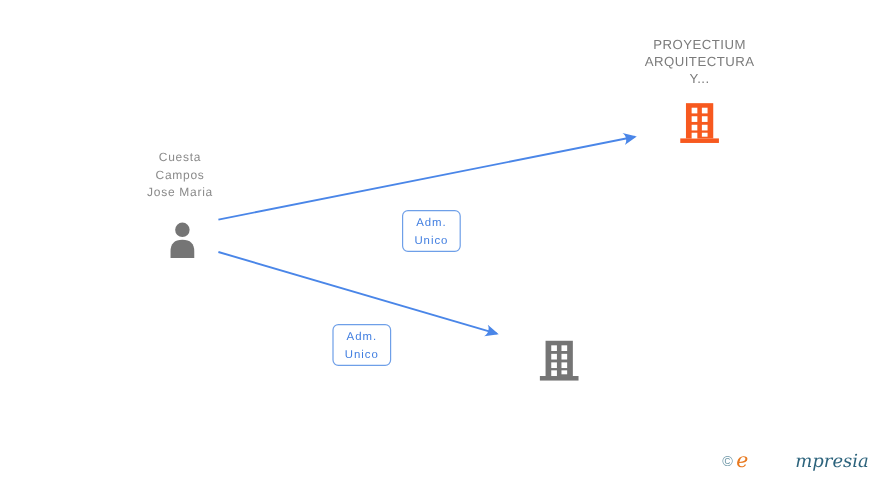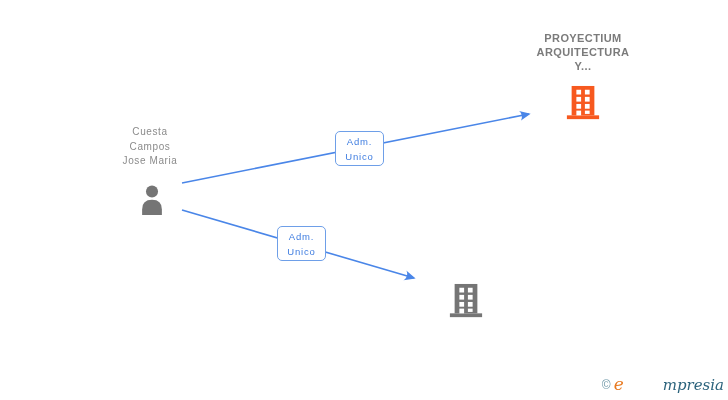--- a/index.html
+++ b/index.html
@@ -36,30 +36,31 @@
     background: #ffffff;
     border: 1px solid #6e9fe8;
     border-radius: 5px;
     color: #3f7de0;
     font-size: 9.5px;
     line-height: 15px;
     letter-spacing: 0.8px;
     text-align: center;
     padding-top: 2px;
     white-space: pre-line;
+    margin-top: 44px;
   }
   #edge-label-0 { left: 335px; top: 131px; }
   #edge-label-1 { left: 277px; top: 226px; }
 
   
   .company-title {
     left: 522px; top: 31px; width: 122px;
     text-align: center;
     color: #7b7b7b;
-    font-weight: bold;
+    font-weight: normal;
     font-size: 11px;
     line-height: 14px;
     letter-spacing: 0.4px;
     white-space: pre-line;
   }
   .building-orange-wrap { left: 565px; top: 85px; width: 36px; height: 37px; }
   .building-orange-wrap svg { display: block; fill: #F7591F; }
 
   .building-gray-wrap { left: 448px; top: 283px; width: 36px; height: 37px; }
   .building-gray-wrap svg { display: block; fill: #757575; }

